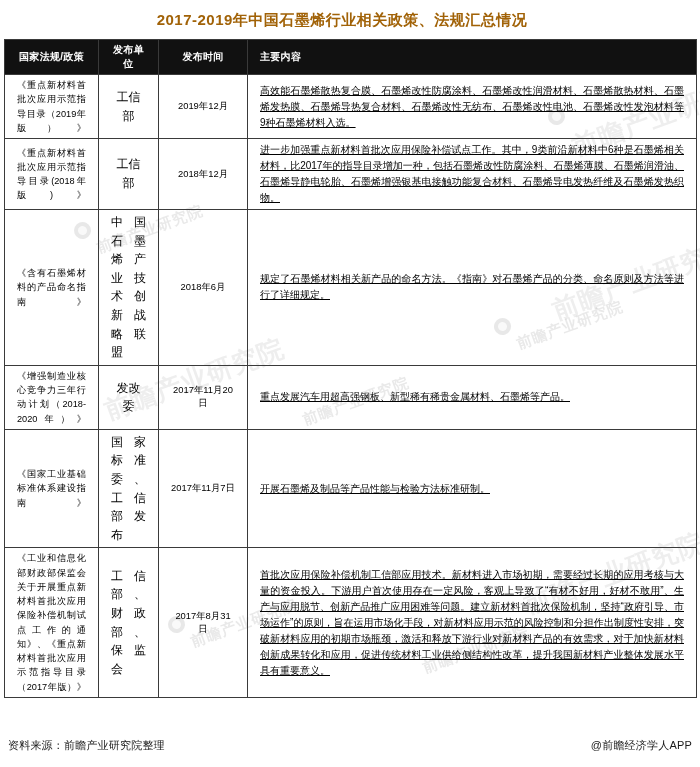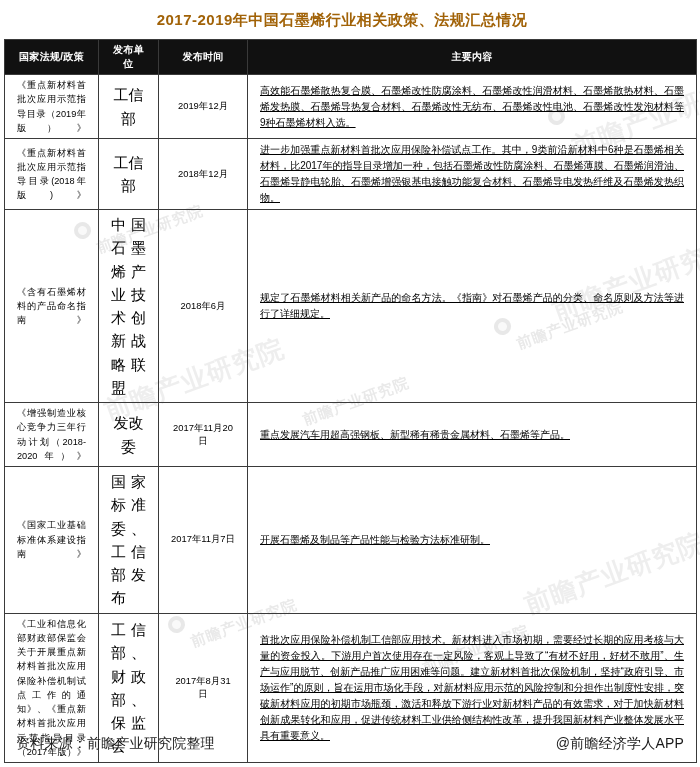--- a/index.html
+++ b/index.html
@@ -50,41 +50,41 @@
     color: #ffffff;
     font-weight: bold;
     font-size: 10px;
     height: 19px;
     padding: 2px 4px;
     border: 1px solid #111111;
     text-align: center;
     letter-spacing: 0.3px;
   }
   thead th.col-content {
-    text-align: center;
+    text-align: left;
   }
 
   
   col.c1 { width: 94px; }
   col.c2 { width: 60px; }
   col.c3 { width: 89px; }
   col.c4 { width: 449px; }
 
   td.c-policy {
     text-align: justify;
     text-align-last: justify;
     line-height: 1.55;
     font-size: 9.2px;
     padding: 4px 5px;
   }
   td.c-unit {
     text-align: justify;
     text-align-last: justify;
     line-height: 1.55;
-    font-size: 15px;
+    font-size: 12px;
     padding: 4px 4px;
   }
   td.c-unit.short {
     text-align: center;
     text-align-last: center;
   }
   td.c-date {
     text-align: center;
     font-size: 9.4px;
     margin-top: 16px;
@@ -96,25 +96,25 @@
     padding: 5px 6px;
     text-decoration: underline;
   }
 
   
   .footer {
     position: absolute;
     left: 0;
     right: 0;
     bottom: 14px;
-    padding: 0 16px;
+    padding: 0 8px;
     display: flex;
     justify-content: space-between;
     align-items: center;
-    font-size: 14px;
+    font-size: 11px;
     color: #1a1a1a;
     z-index: 3;
     margin-top: 36px;
   }
   .footer .src { letter-spacing: 0.2px; }
   .footer .app { letter-spacing: 0.2px; }
 
   
   .wm-layer {
     position: absolute;

